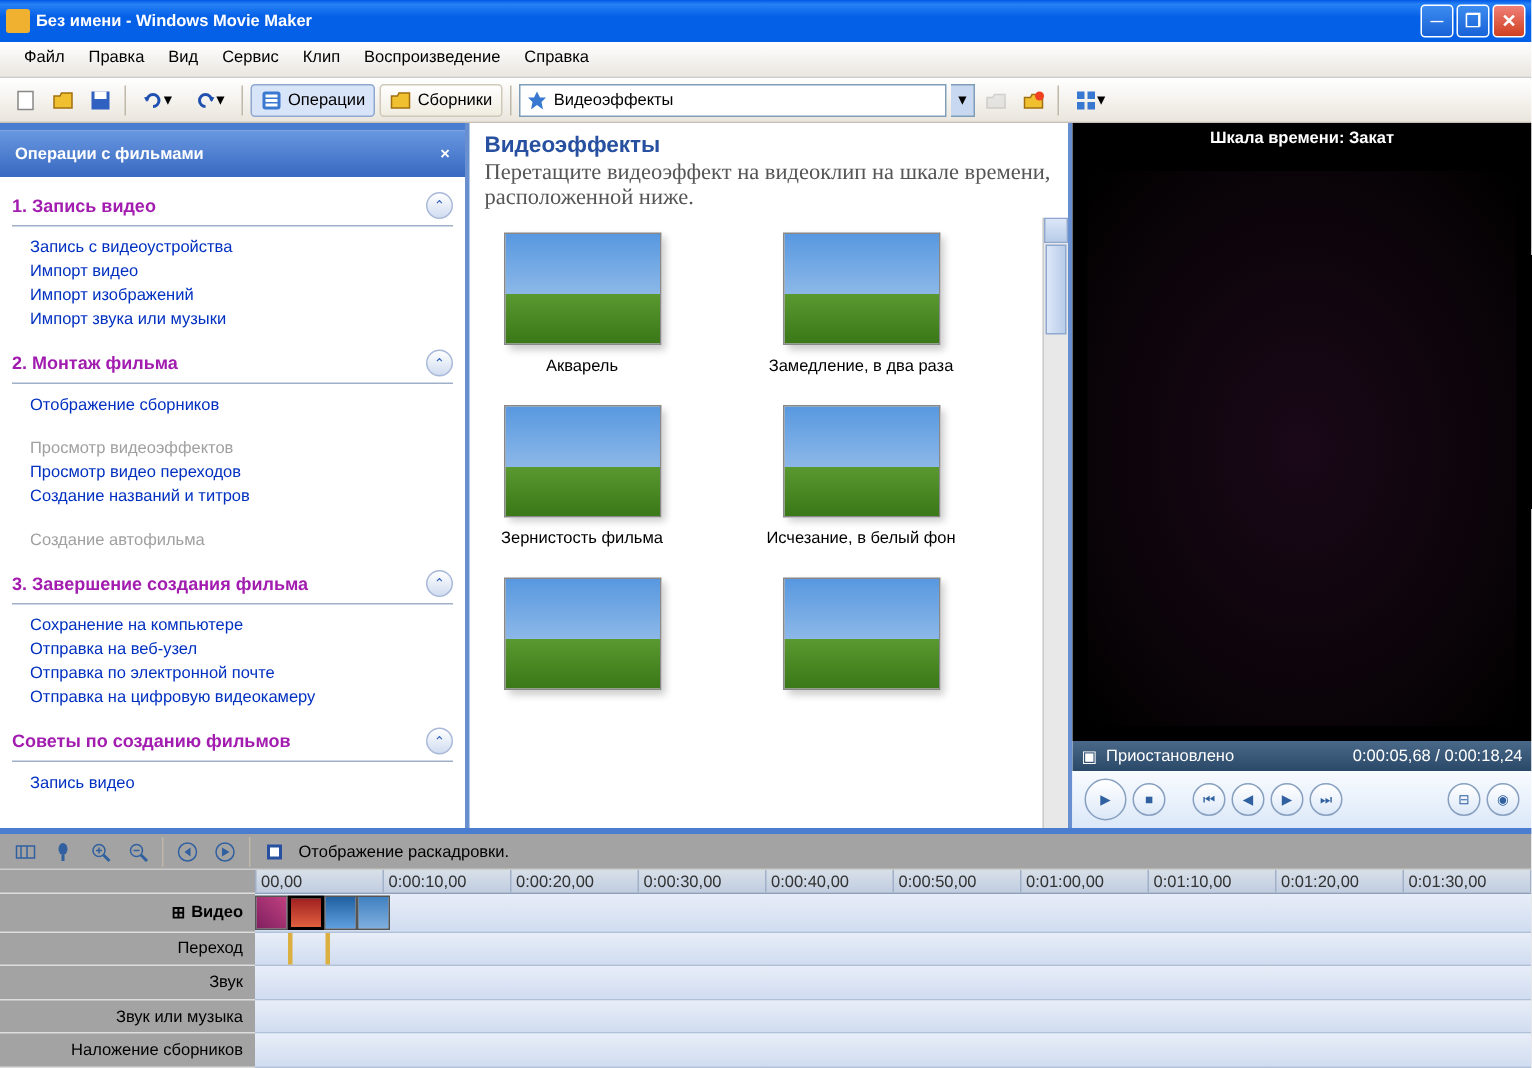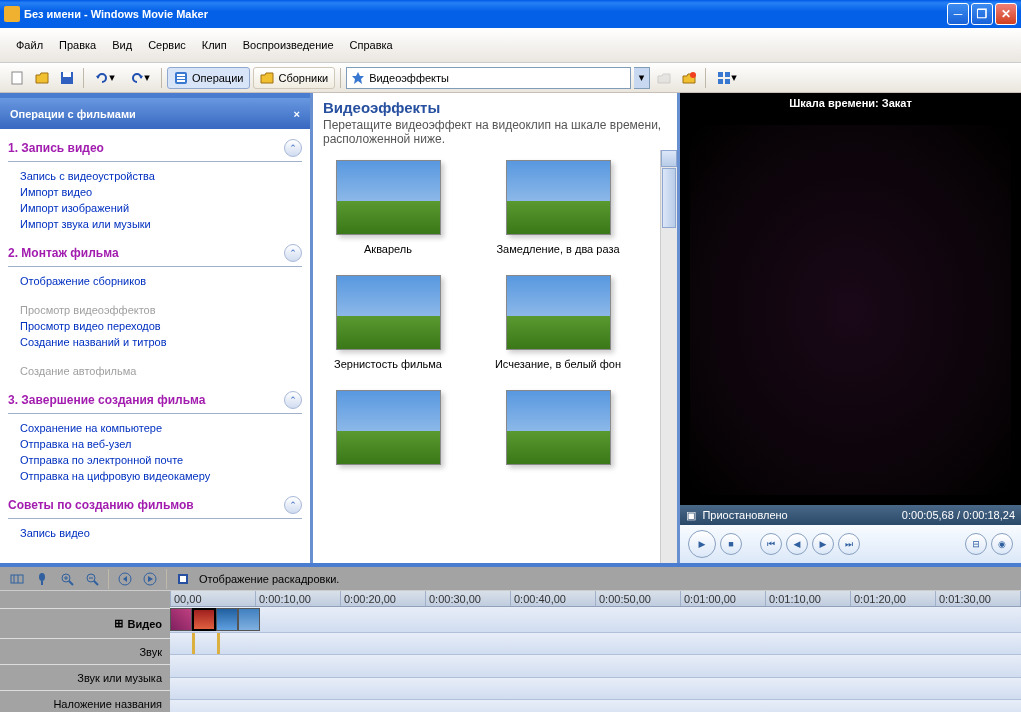--- a/index.html
+++ b/index.html
@@ -6,21 +6,21 @@
 body { width: 1021px; height: 712px; overflow: hidden; background: #fff; }
 
 .titlebar { height: 28px; background: linear-gradient(to bottom, #0058e6 0%, #2681f5 10%, #0560e8 40%, #0560e8 100%); display: flex; align-items: center; padding: 0 4px; color: #fff; }
 .titlebar-icon { width: 16px; height: 16px; margin-right: 4px; background: #f0b030; border-radius: 2px; }
 .titlebar-text { flex: 1; font-weight: bold; }
 .win-btns { display: flex; gap: 2px; }
 .win-btn { width: 22px; height: 22px; border: 1px solid #fff; border-radius: 3px; display: flex; align-items: center; justify-content: center; color: #fff; font-weight: bold; font-size: 12px; }
 .win-btn.min, .win-btn.max { background: linear-gradient(#3c8cf0, #1862d8); }
 .win-btn.close { background: linear-gradient(#f08078, #d04020); }
 
-.menubar { height: 24px; background: linear-gradient(#fff, #eae6e0); display: flex; align-items: center; padding: 17px 8px; border-bottom: 1px solid #ccc; }
+.menubar { height: 24px; background: linear-gradient(#fff, #eae6e0); display: flex; align-items: flex-start; padding: 1px 8px; border-bottom: 1px solid #ccc; }
 .menubar span { padding: 3px 8px; cursor: default; }
 
 .toolbar { height: 30px; background: linear-gradient(#fff, #eae6dd); display: flex; align-items: center; padding: 2px 6px; gap: 3px; border-bottom: 1px solid #c8c0b8; }
 .tb-btn { width: 22px; height: 22px; display: flex; align-items: center; justify-content: center; border: 1px solid transparent; border-radius: 2px; }
 .tb-sep { width: 1px; height: 20px; background: #c0b8a8; margin: 0 2px; }
 .tb-label-btn { height: 22px; display: flex; align-items: center; gap: 4px; padding: 0 6px; border: 1px solid #d0c8b8; border-radius: 3px; background: linear-gradient(#fff, #f0ece0); }
 .tb-label-btn.active { border-color: #90a8d0; background: #d8e4f8; }
 .tb-dropdown { height: 22px; width: 285px; border: 1px solid #7f9db9; background: #fff; display: flex; align-items: center; padding: 0 4px; }
 .tb-dropdown-arrow { width: 16px; height: 22px; background: #c8d8f0; border: 1px solid #7f9db9; border-left: none; display: flex; align-items: center; justify-content: center; }
 
@@ -34,30 +34,30 @@
 .task-section-hdr.first { margin-top: 0; }
 .task-section-title { font-weight: bold; font-size: 12px; color: #a21caf; }
 .task-expand { margin-left: auto; width: 18px; height: 18px; border: 1px solid #a8b8d8; border-radius: 50%; background: linear-gradient(#fff, #d0dcf0); display: flex; align-items: center; justify-content: center; color: #3868c0; font-size: 9px; }
 .task-links { padding: 6px 4px 4px 12px; }
 .task-links a { display: block; color: #0030c0; text-decoration: none; padding: 2px 0; }
 .task-links a.disabled { color: #a0a0a0; margin-top: 13px; }
 
 .collection-pane { flex: 1; background: #fff; display: flex; flex-direction: column; border-left: 3px solid #6890d0; border-right: 3px solid #6890d0; }
 .coll-header { padding: 6px 10px 4px; }
 .coll-title { font-size: 15px; font-weight: bold; color: #2850a0; }
-.coll-sub { font-size: 12px; color: #555; margin-top: 2px; }
-.coll-grid { flex: 1; padding: 10px; display: flex; flex-wrap: wrap; gap: 20px 40px; align-content: flex-start; overflow-y: auto; position: relative; }
+.coll-sub { font-size: 15px; color: #555; margin-top: 2px; font-family: Liberation Serif, serif; }
+.coll-grid { flex: 1; padding: 10px; display: flex; flex-wrap: wrap; gap: 20px 56px; align-content: flex-start; overflow-y: auto; position: relative; }
 .coll-scrollbar { position: absolute; right: 0; top: 0; bottom: 0; width: 17px; background: #e8e8e8; border-left: 1px solid #ccc; }
 .coll-scrollbar .sb-btn { height: 17px; background: linear-gradient(#dce6f8, #b8cce8); border: 1px solid #90a8d0; }
 .coll-scrollbar .sb-thumb { height: 60px; background: linear-gradient(to right, #dce6f8, #b8cce8); border: 1px solid #90a8d0; margin: 1px; }
 .effect-item { width: 130px; text-align: center; }
 .effect-thumb { width: 105px; height: 75px; margin: 0 auto; border: 1px solid #888; background: linear-gradient(to bottom, #5898e0 0%, #8cb8e8 55%, #5a9830 55%, #3a7818 100%); box-shadow: 3px 3px 5px rgba(0,0,0,0.2); }
 .effect-label { margin-top: 8px; font-size: 11px; }
 
-.preview-pane { width: 341px; background: #fff; display: flex; flex-direction: column; }
+.preview-pane { width: 306px; background: #fff; display: flex; flex-direction: column; }
 .preview-title { height: 22px; background: #000; color: #fff; text-align: center; padding: 4px; font-weight: bold; }
 .preview-screen { flex: 1; background: #000; position: relative; }
 .preview-screen::after { content: ''; position: absolute; inset: 10px; background: radial-gradient(ellipse at center, #1a0818 0%, #0a0408 70%, #000 100%); }
 .preview-status { height: 20px; background: linear-gradient(#4a6888, #2a4868); color: #fff; display: flex; align-items: center; padding: 0 6px; gap: 6px; font-size: 10px; }
 .preview-status .time { margin-left: auto; }
 .preview-controls { height: 38px; background: linear-gradient(#f8fbff, #dce8f8); display: flex; align-items: center; justify-content: center; gap: 4px; padding: 0 8px; }
 .pc-btn { width: 22px; height: 22px; border: 1px solid #88a0c0; border-radius: 50%; background: linear-gradient(#fff, #dce8f8); display: flex; align-items: center; justify-content: center; color: #3060a0; font-size: 9px; }
 .pc-btn.play { width: 28px; height: 28px; }
 .pc-spacer { flex: 1; }
 
@@ -333,23 +333,24 @@
       </div>
     <span style="padding-left:2px">Отображение раскадровки.</span>
   </div>
   <div class="tl-main">
     <div class="tl-labels">
       <div class="tl-label-row ruler"></div>
       <div class="tl-label-row" style="height:30px;font-weight:bold">
           <span style="margin-right:4px">⊞</span>
           <span>Видео</span>
         </div>
+      <div class="tl-label-row">Переход</div>
       <div class="tl-label-row">Звук</div>
       <div class="tl-label-row">Звук или музыка</div>
-      <div class="tl-label-row">Наложение названия</div>
+      <div class="tl-label-row">Наложение сборников</div>
     </div>
     <div class="tl-tracks">
       <div class="tl-ruler">
         <span>00,00</span>
           <span>0:00:10,00</span>
           <span>0:00:20,00</span>
           <span>0:00:30,00</span>
           <span>0:00:40,00</span>
           <span>0:00:50,00</span>
           <span>0:01:00,00</span>

